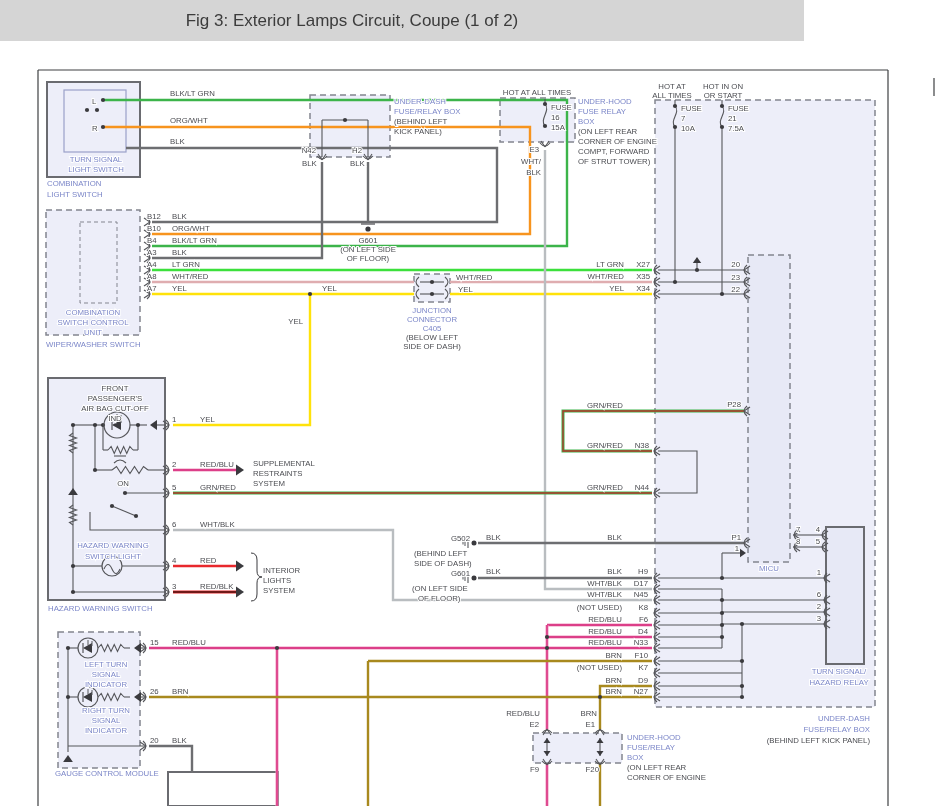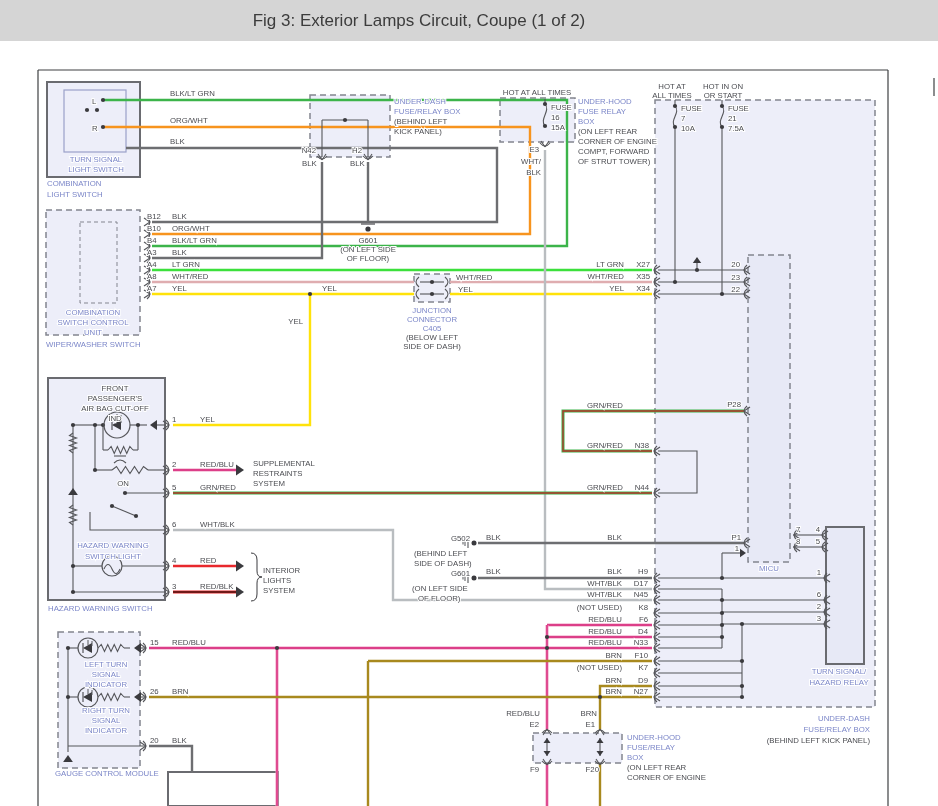--- a/index.html
+++ b/index.html
@@ -1,16 +1,16 @@
 <!DOCTYPE html>
 <html><head>
 <meta charset="utf-8">
 <style>
   html,body{margin:0;padding:0;background:#fff;width:938px;height:806px;overflow:hidden;}
-  .titlebar{position:absolute;left:0;top:0;width:938px;height:41px;background:#d5d5d5;
+  .titlebar{position:absolute;left:0;top:0;width:804px;height:41px;background:#d5d5d5;
     display:flex;align-items:center;justify-content:center;
     font-family:"Liberation Sans",sans-serif;font-size:17px;color:#3c3c3c;z-index:2;}
   .titlebar span{transform:translateX(-50px);}
   .stage{position:absolute;left:0;top:0;width:938px;height:806px;}
   svg{position:absolute;left:0;top:0;}
   svg text{font-family:"Liberation Sans",sans-serif;paint-order:stroke;stroke:#ffffff;stroke-width:2px;}
 </style>
 </head>
 <body>
 

